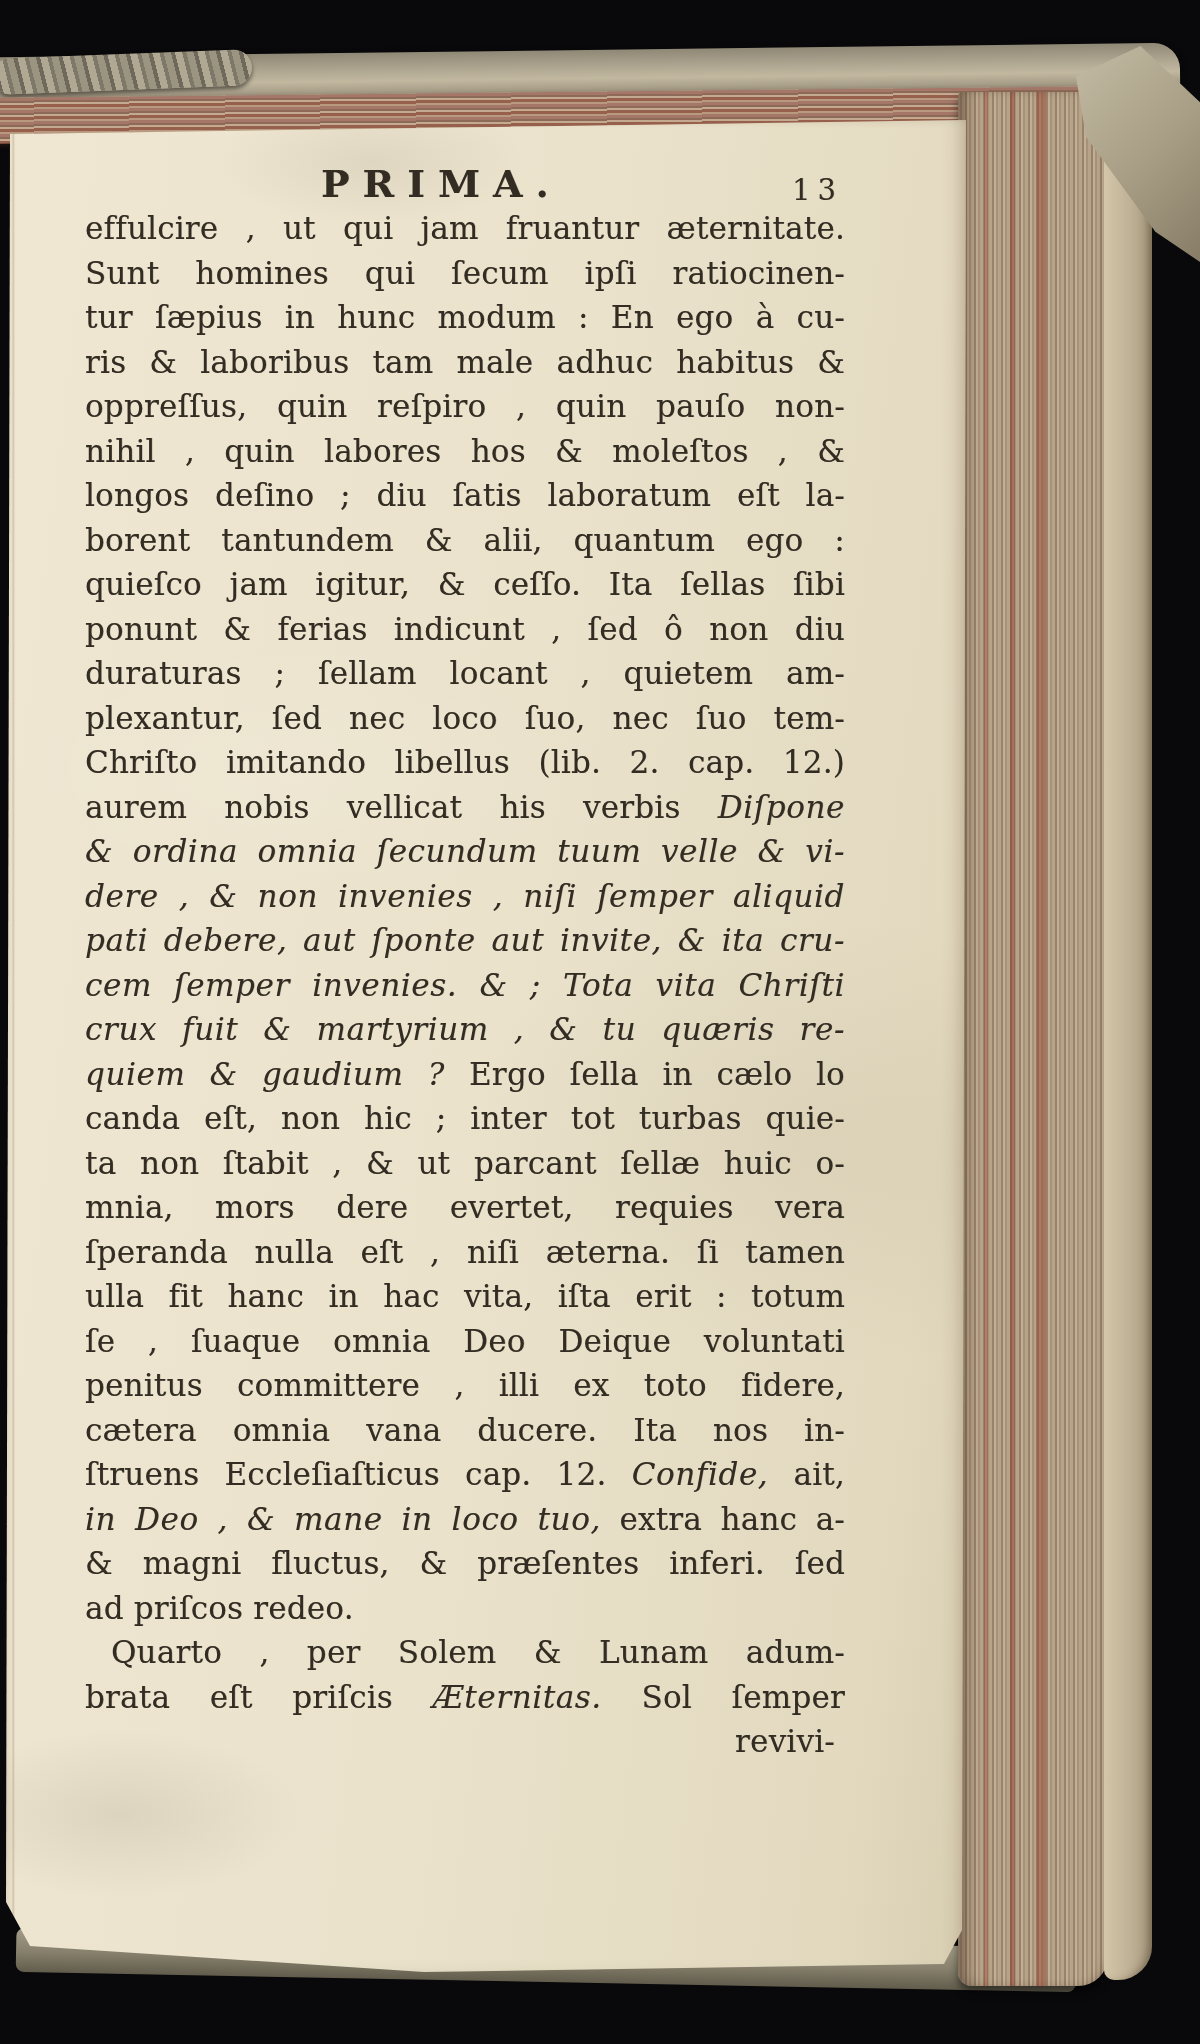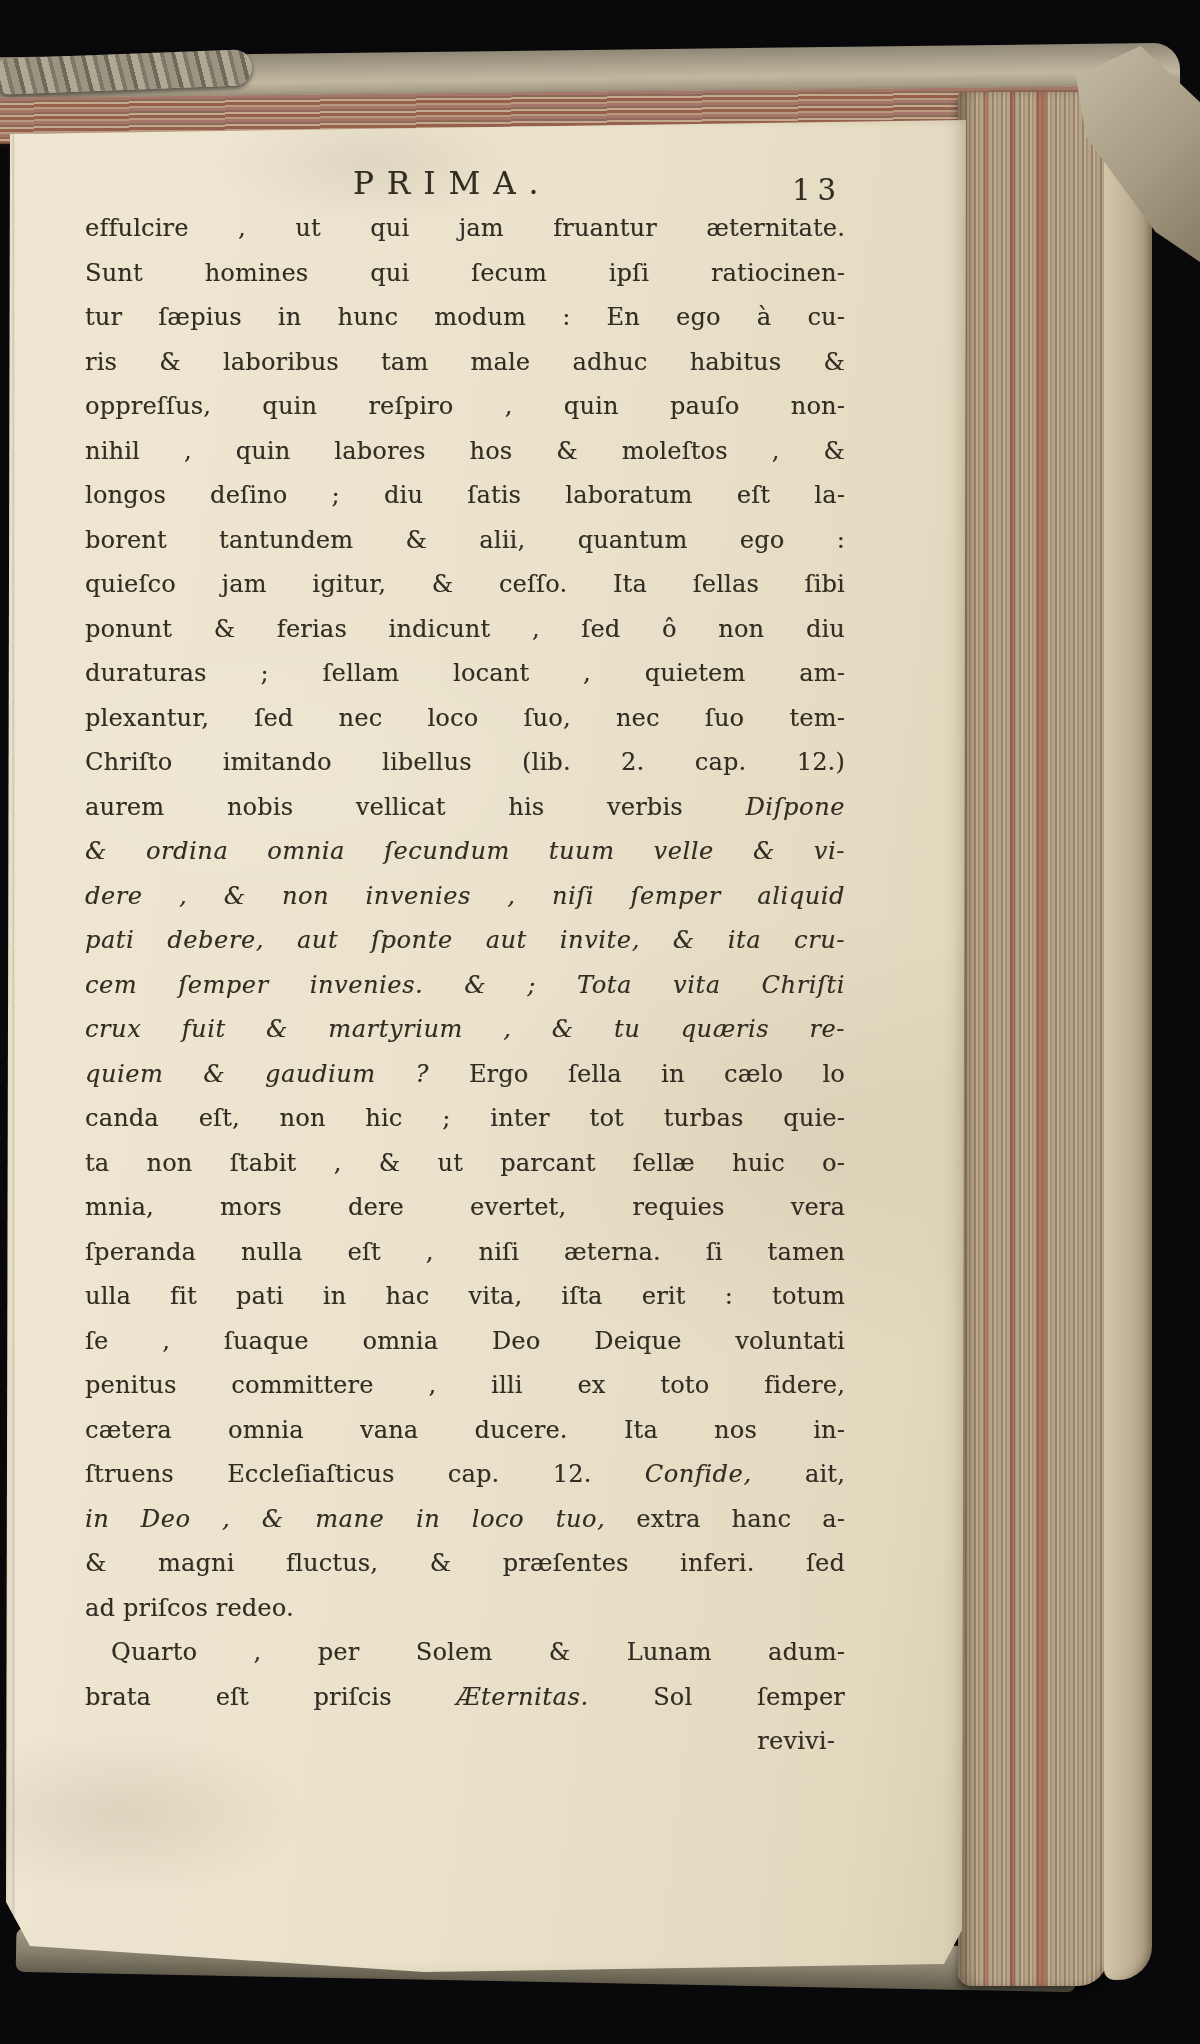--- a/index.html
+++ b/index.html
@@ -69,24 +69,24 @@
     box-shadow:inset -16px 0 20px -10px rgba(110,85,60,0.45), inset 4px 3px 12px -4px rgba(120,100,70,0.30), inset 0 -14px 18px -12px rgba(110,90,65,0.35);
   }
   
   .text-block{
     position:absolute;left:81px;top:45px;width:760px;z-index:4;
     color:var(--ink,#322c22);
     filter:blur(0.25px);
     text-shadow:0.4px 0.4px 0.6px rgba(50,44,34,0.35);
   }
   .header{position:relative;height:45px;line-height:45px;}
-  .title{position:absolute;left:268px;font-size:31px;letter-spacing:13px;font-weight:normal;}
+  .title{position:absolute;left:236px;font-size:38px;letter-spacing:13px;font-weight:bold;}
   .pagenum{position:absolute;right:2px;font-size:29px;letter-spacing:7px;margin-top:7px;}
   .line{
-    height:44.5px;line-height:44.5px;font-size:24px;letter-spacing:0.2px;
+    height:44.5px;line-height:44.5px;font-size:31px;letter-spacing:0.2px;
     text-align:justify;text-align-last:justify;overflow:hidden;
   }
   .line.left{text-align:left;text-align-last:left;}
   .line.indent{text-indent:26px;}
   .line.catchword{text-align:right;text-align-last:right;padding-right:10px;}
   .it{font-style:italic;letter-spacing:0.6px;margin-top:23px;}
 </style>
 </head>
 <body>
 
@@ -123,21 +123,21 @@
           <div class="line justify"><span class="it">&amp; ordina omnia ſecundum tuum velle &amp; vi-</span></div>
           <div class="line justify"><span class="it">dere , &amp; non invenies , niſi ſemper aliquid</span></div>
           <div class="line justify"><span class="it">pati debere, aut ſponte aut invite, &amp; ita cru-</span></div>
           <div class="line justify"><span class="it">cem ſemper invenies. &amp; ; Tota vita Chriſti</span></div>
           <div class="line justify"><span class="it">crux fuit &amp; martyrium , &amp; tu quæris re-</span></div>
           <div class="line justify"><span class="it">quiem &amp; gaudium ? </span><span>Ergo ſella in cælo lo</span></div>
           <div class="line justify"><span>canda eſt, non hic ; inter tot turbas quie-</span></div>
           <div class="line justify"><span>ta non ſtabit , &amp; ut parcant ſellæ huic o-</span></div>
           <div class="line justify"><span>mnia, mors dere evertet, requies vera</span></div>
           <div class="line justify"><span>ſperanda nulla eſt , niſi æterna. ſi tamen</span></div>
-          <div class="line justify"><span>ulla fit pati in hac vita, iſta erit : totum</span></div>
+          <div class="line justify"><span>ulla fit hanc in hac vita, iſta erit : totum</span></div>
           <div class="line justify"><span>ſe , ſuaque omnia Deo Deique voluntati</span></div>
           <div class="line justify"><span>penitus committere , illi ex toto fidere,</span></div>
           <div class="line justify"><span>cætera omnia vana ducere. Ita nos in-</span></div>
           <div class="line justify"><span>ſtruens Eccleſiaſticus cap. 12. </span><span class="it">Confide,</span><span> ait,</span></div>
           <div class="line justify"><span class="it">in Deo , &amp; mane in loco tuo,</span><span> extra hanc a-</span></div>
           <div class="line justify"><span>&amp; magni fluctus, &amp; præſentes inferi. ſed</span></div>
           <div class="line left"><span>ad priſcos redeo.</span></div>
           <div class="line indent"><span>Quarto , per Solem &amp; Lunam adum-</span></div>
           <div class="line justify"><span>brata eſt priſcis </span><span class="it">Æternitas.</span><span> Sol ſemper</span></div>
           <div class="line catchword"><span>revivi-</span></div>

